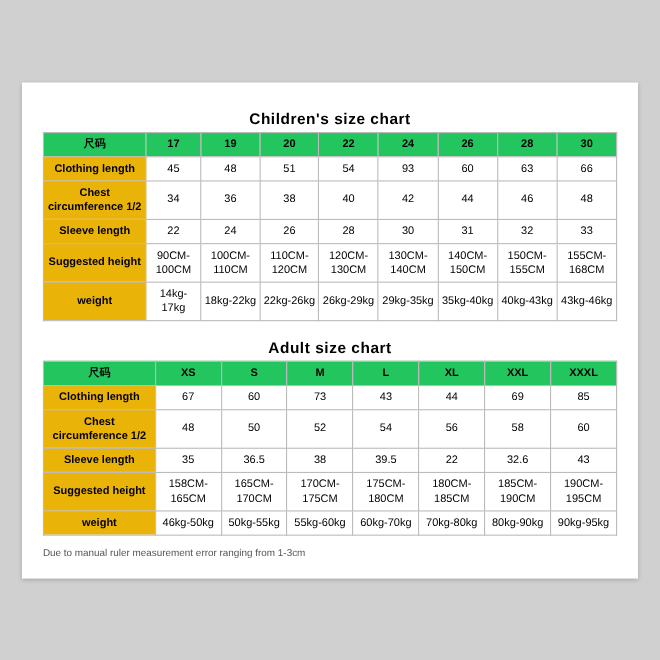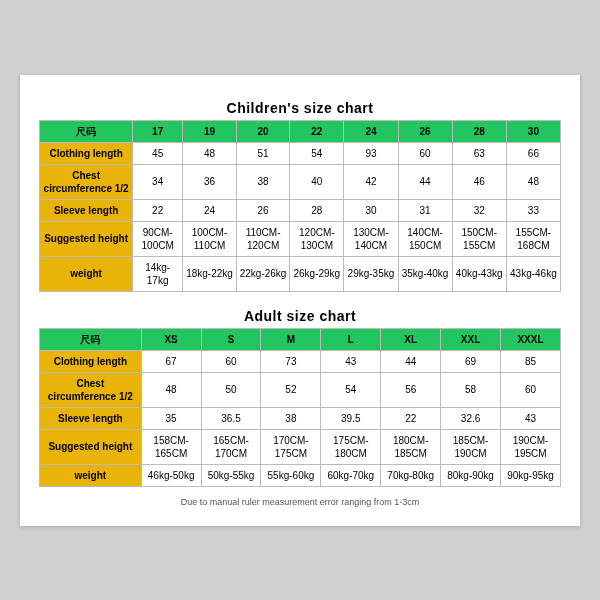--- a/index.html
+++ b/index.html
@@ -42,21 +42,20 @@
       background: #22c55e;
       font-weight: bold;
     }
     .row-header {
       font-weight: bold;
       background: #eab308;
       text-align: center;
       font-size: 10px;
     }
     .note {
-      text-align: center;
       font-size: 9px;
       color: #555;
       margin-top: 4px;
     }
   </style>
 </head>
 <body>
 
 <div class="card">
 

